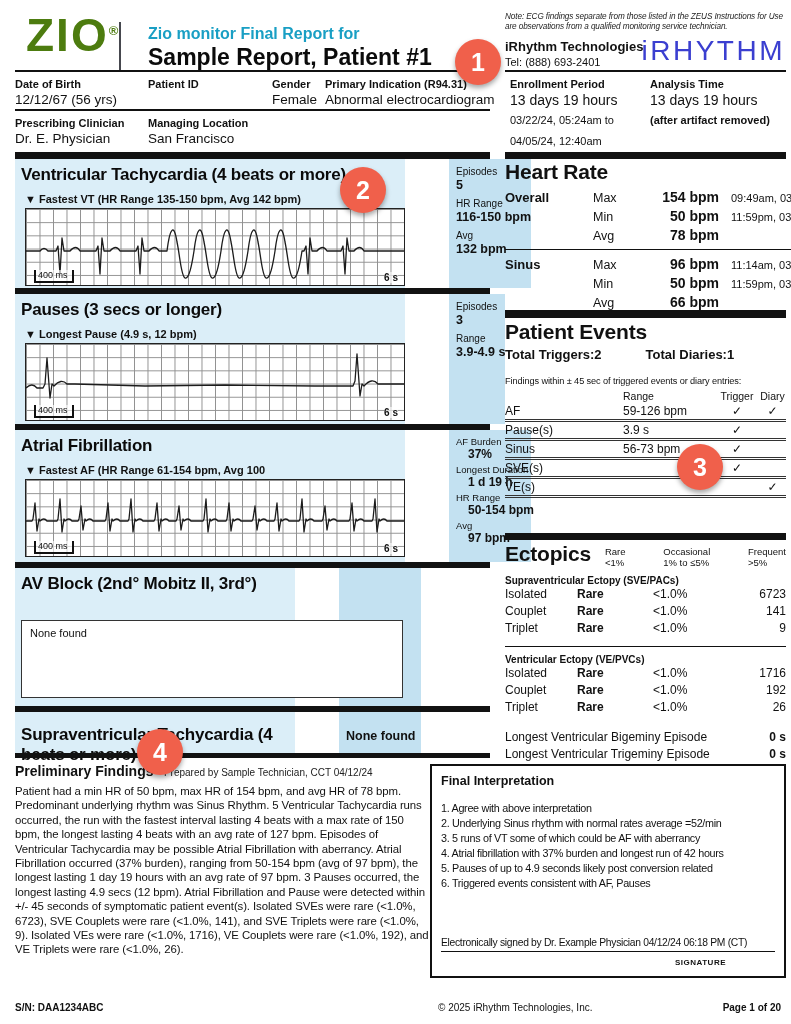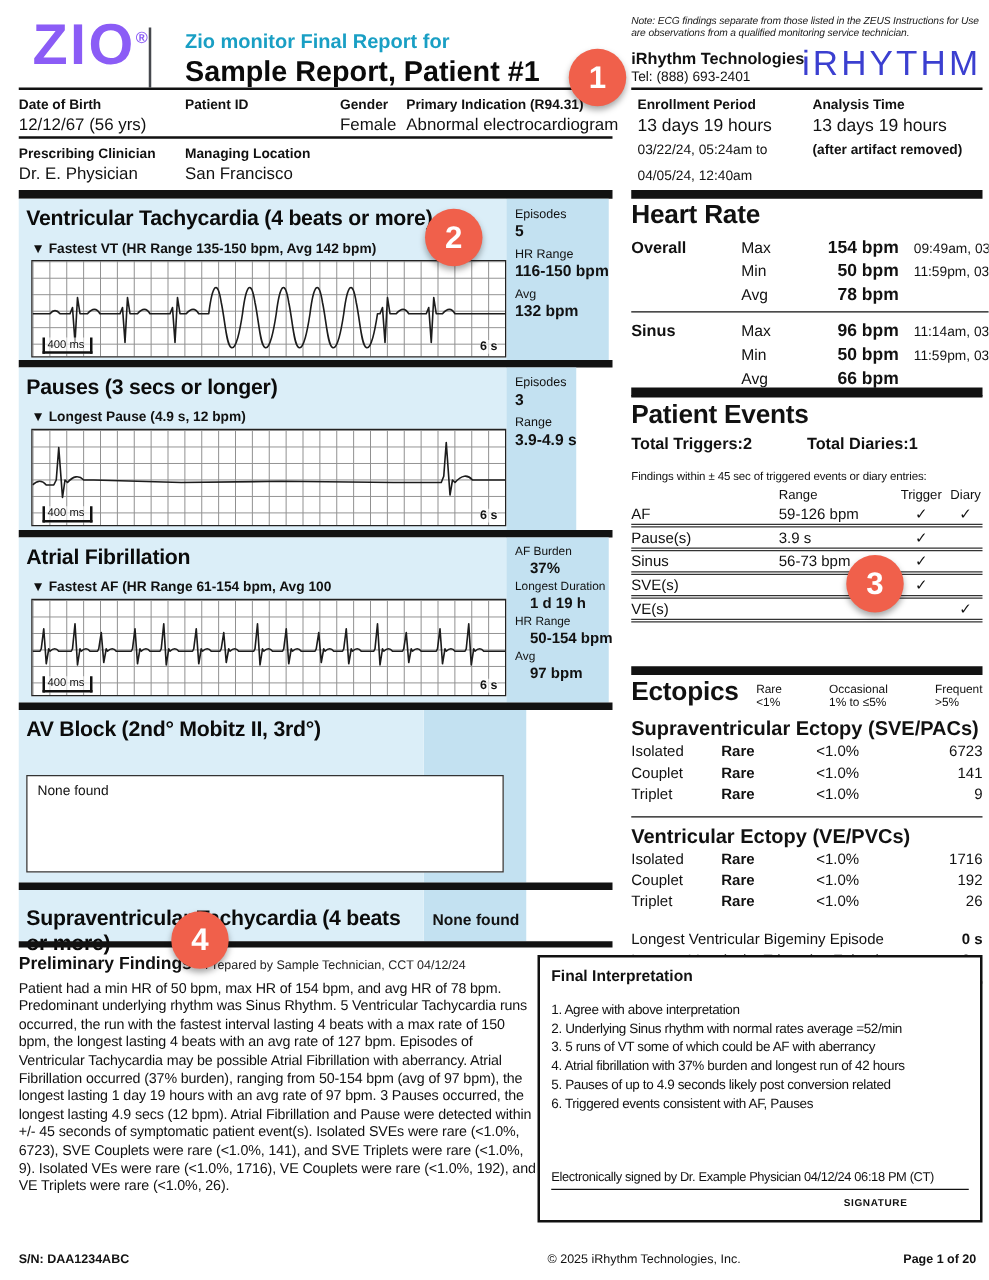--- a/index.html
+++ b/index.html
@@ -1,38 +1,38 @@
 <!DOCTYPE html>
 <html><head>
 <meta charset="utf-8">
 <style>
   html,body{margin:0;padding:0;background:#fff;}
   .page{position:relative;width:791px;height:1024px;background:#fff;overflow:hidden;
         font-family:"Liberation Sans",sans-serif;color:#111;}
   .abs{position:absolute;}
   .b{font-weight:bold;}
   
-  .logo{left:26px;top:12px;font-size:46px;font-weight:bold;color:#8b5cf6;letter-spacing:2px;line-height:1;}
+  .logo{left:26px;top:12px;font-size:46px;font-weight:bold;color:#4d7c0f;letter-spacing:2px;line-height:1;}
   .logo sup{font-size:13px;letter-spacing:0;}
   .vrule{left:119px;top:22px;width:2px;height:48px;background:#46484e;}
   .subtitle{left:148px;top:25px;font-size:16px;font-weight:bold;color:#199fc4;}
   .title{left:148px;top:44px;font-size:23px;font-weight:bold;color:#0b0b0b;}
   .note{left:505px;top:12px;width:282px;font-size:8.2px;font-style:italic;line-height:10px;color:#222;letter-spacing:-0.1px;}
   .company{left:505px;top:39px;font-size:13px;font-weight:bold;}
   .tel{left:505px;top:56px;font-size:11px;}
   .brand{right:6px;top:35px;font-size:28px;color:#3b3fd0;letter-spacing:2.5px;}
   .ruleL{left:15px;top:70px;width:475px;height:2px;background:#111;}
   .ruleR{left:505px;top:70px;width:281px;height:2px;background:#111;}
   .ruleL2{left:15px;top:109px;width:475px;height:1.5px;background:#111;}
   .lab{font-size:11px;font-weight:bold;}
   .val{font-size:13.5px;}
   .small{font-size:11px;}
   .bar{background:#121212;}
   
-  .section{position:absolute;left:15px;width:406px;display:flex;}
+  .section{position:absolute;left:15px;width:406px;display:flex;gap:44px;}
   .sec-main{flex:1;background:#dbeef8;padding:6px 0 0 6px;position:relative;}
   .sec-stats{width:82px;background:#c3e1f1;padding:5px 0 0 7px;box-sizing:border-box;}
   .sec-title{font-size:17px;font-weight:bold;letter-spacing:-0.2px;color:#0b0b0b;}
   .strip-label{margin:8px 0 3px 4px;font-size:11px;font-weight:bold;}
   .strip{margin-left:4px;width:378px;height:76px;position:relative;border:1.3px solid #222;
          background-color:#fff;
          background-image:linear-gradient(to right,#909090 1px,transparent 1px),
                           linear-gradient(to bottom,#909090 1px,transparent 1px);
          background-size:13.5px 13.2px;}
   .strip svg{position:absolute;left:0;top:0;}
@@ -61,21 +61,21 @@
   .pe-note{font-size:9.2px;margin-top:14px;letter-spacing:-0.1px;}
   .pe-table{margin-top:3px;}
   .pe-row{display:grid;grid-template-columns:118px 92px 44px 27px;border-bottom:3px double #333;
           font-size:12px;line-height:16px;align-items:baseline;}
   .pe-head{display:grid;grid-template-columns:118px 92px 44px 27px;font-size:10.5px;line-height:14px;}
   .pe-c3{text-align:center;}
   .ec-head{display:flex;align-items:flex-start;}
   .ec-legend{display:flex;flex:1;justify-content:space-between;margin-left:14px;padding-top:4px;}
   .ec-leg{font-size:9.5px;line-height:11px;}
   .ec-leg.r{}
-  .ec-sub{font-size:16px;font-weight:bold;margin-top:7px;}
+  .ec-sub{font-size:10px;font-weight:bold;margin-top:7px;}
   .ec-row{display:grid;grid-template-columns:72px 76px 78px auto;font-size:12px;line-height:17px;align-items:baseline;}
   .ec-grade{font-weight:bold;}
   .ec-count{text-align:right;}
   .ec-div{border-top:1.5px solid #111;margin-top:9px;}
   .ec-extra{display:flex;justify-content:space-between;font-size:12px;line-height:17px;}
   .ec-extra .v{font-weight:bold;}
   .ec-bottom{border-top:2px solid #111;margin-top:8px;}
   
   .findings{left:15px;top:762px;width:414px;}
   .f-title{font-size:14px;font-weight:bold;display:inline;}

